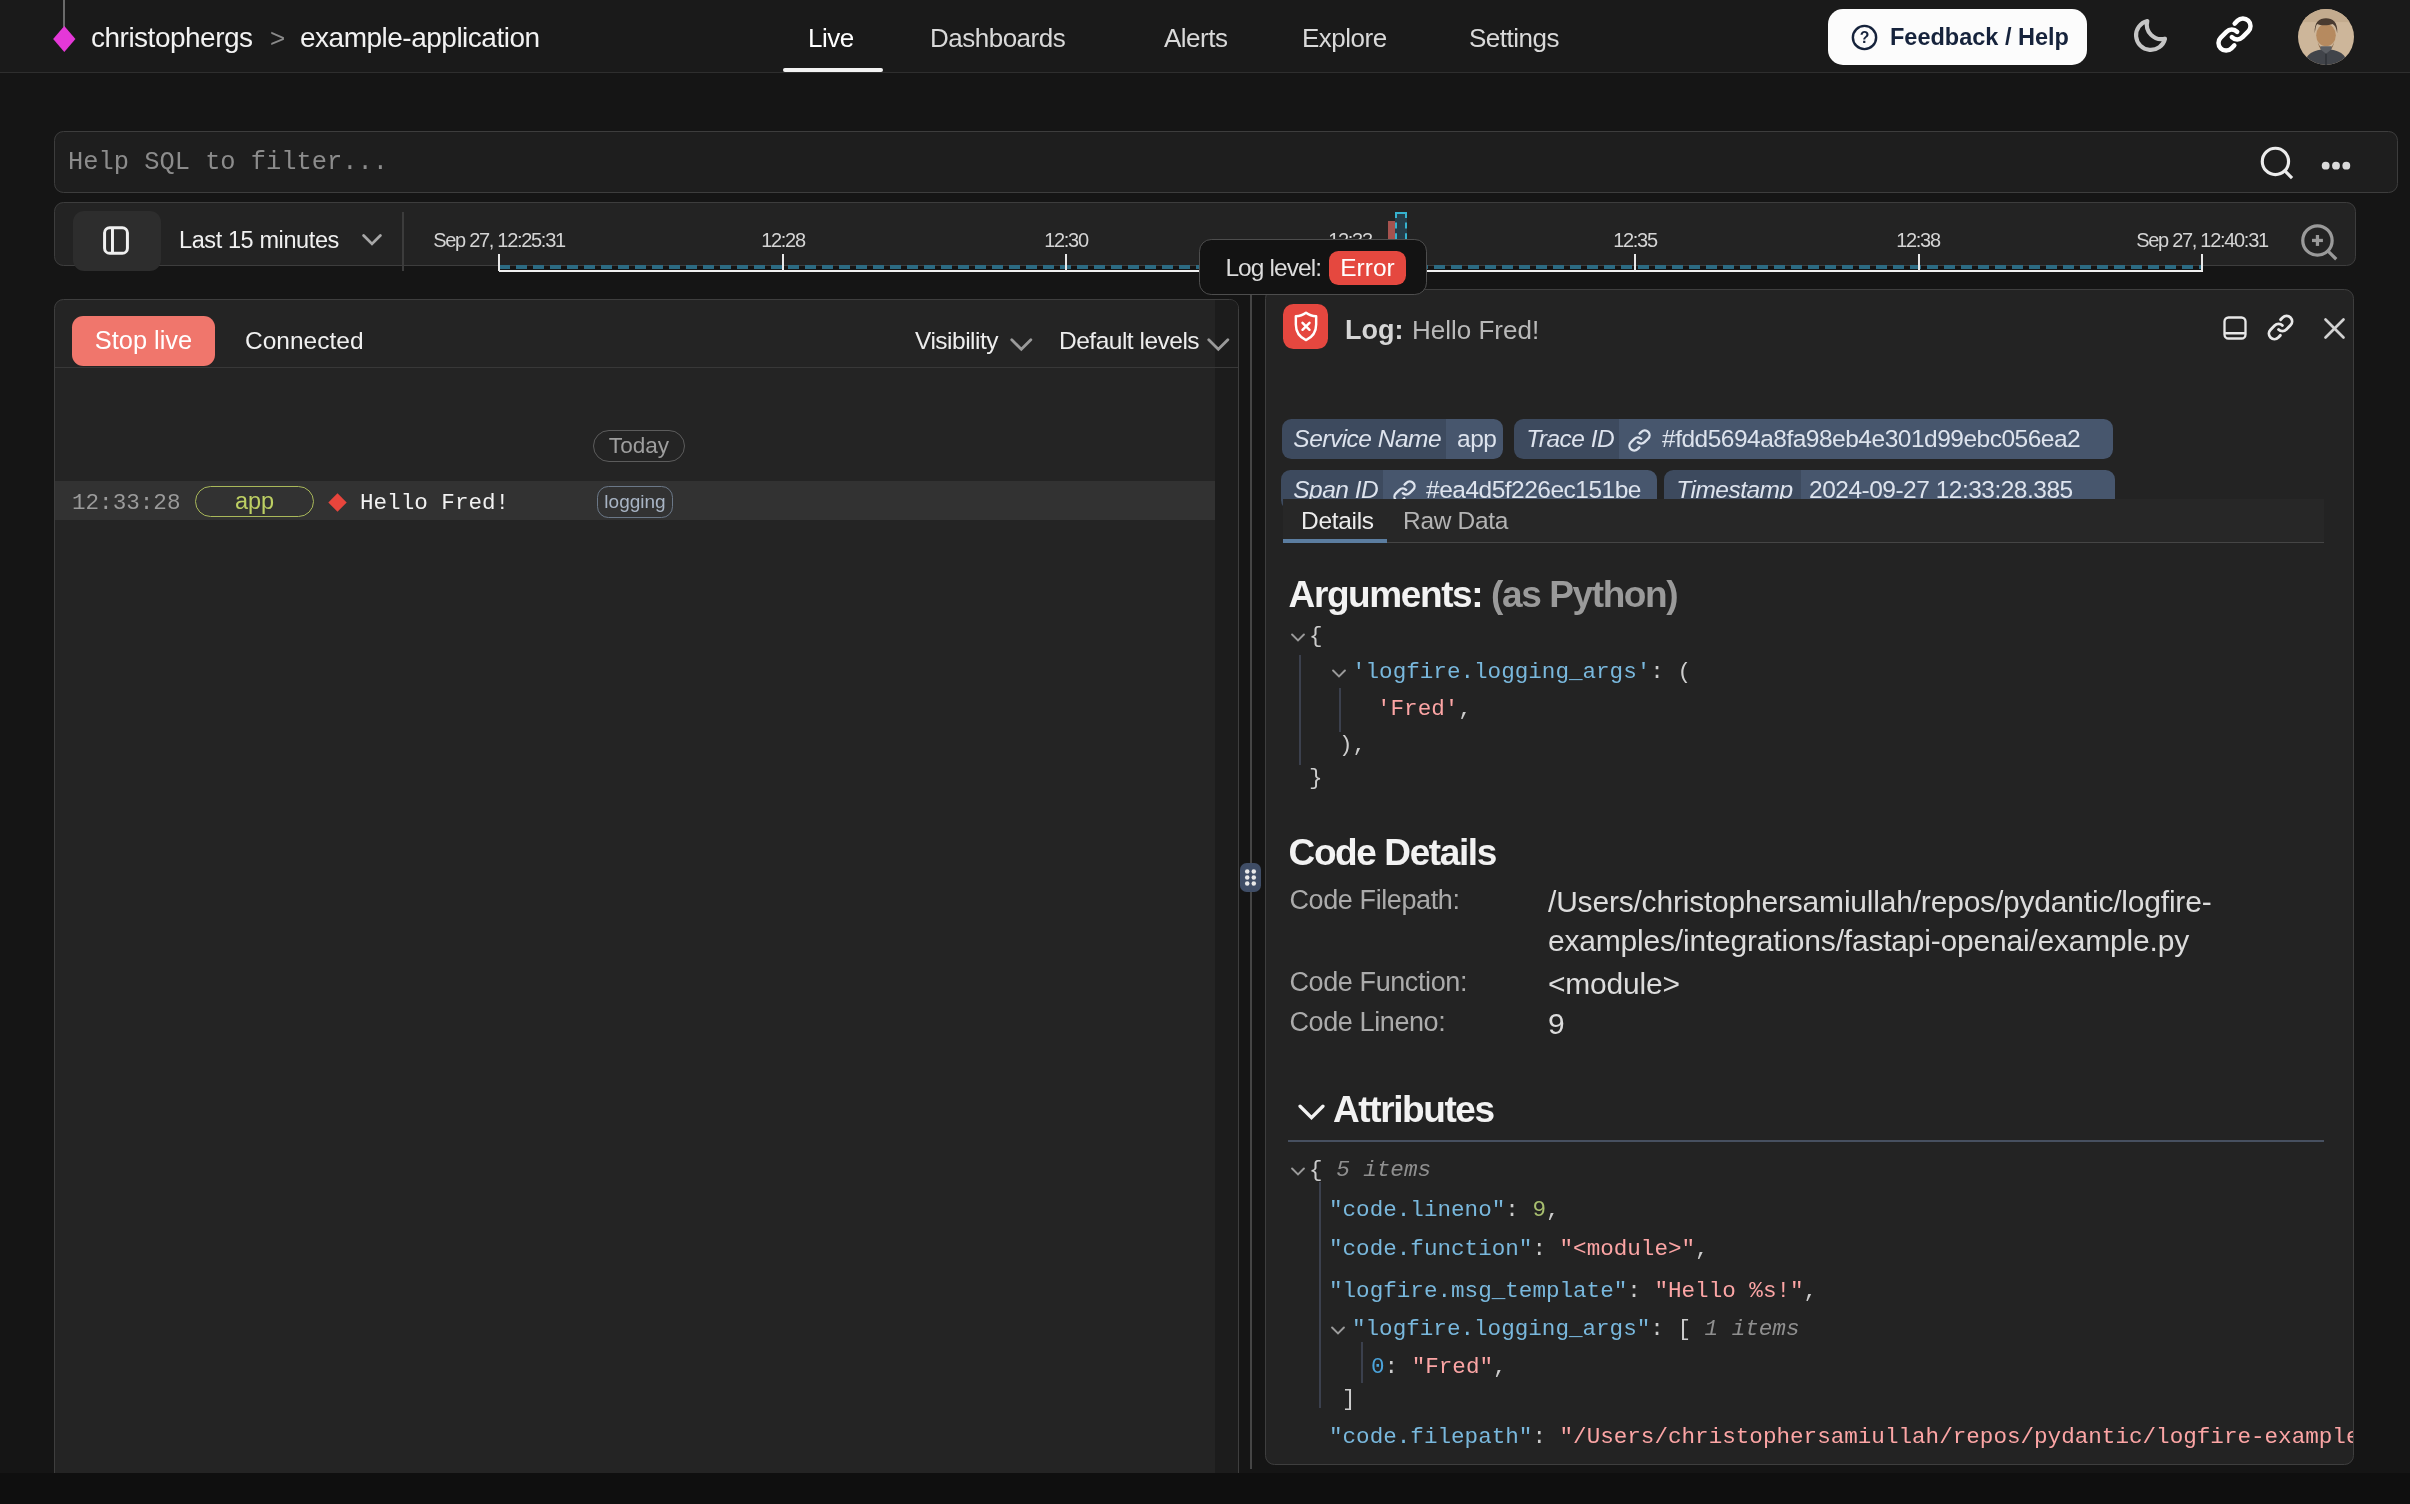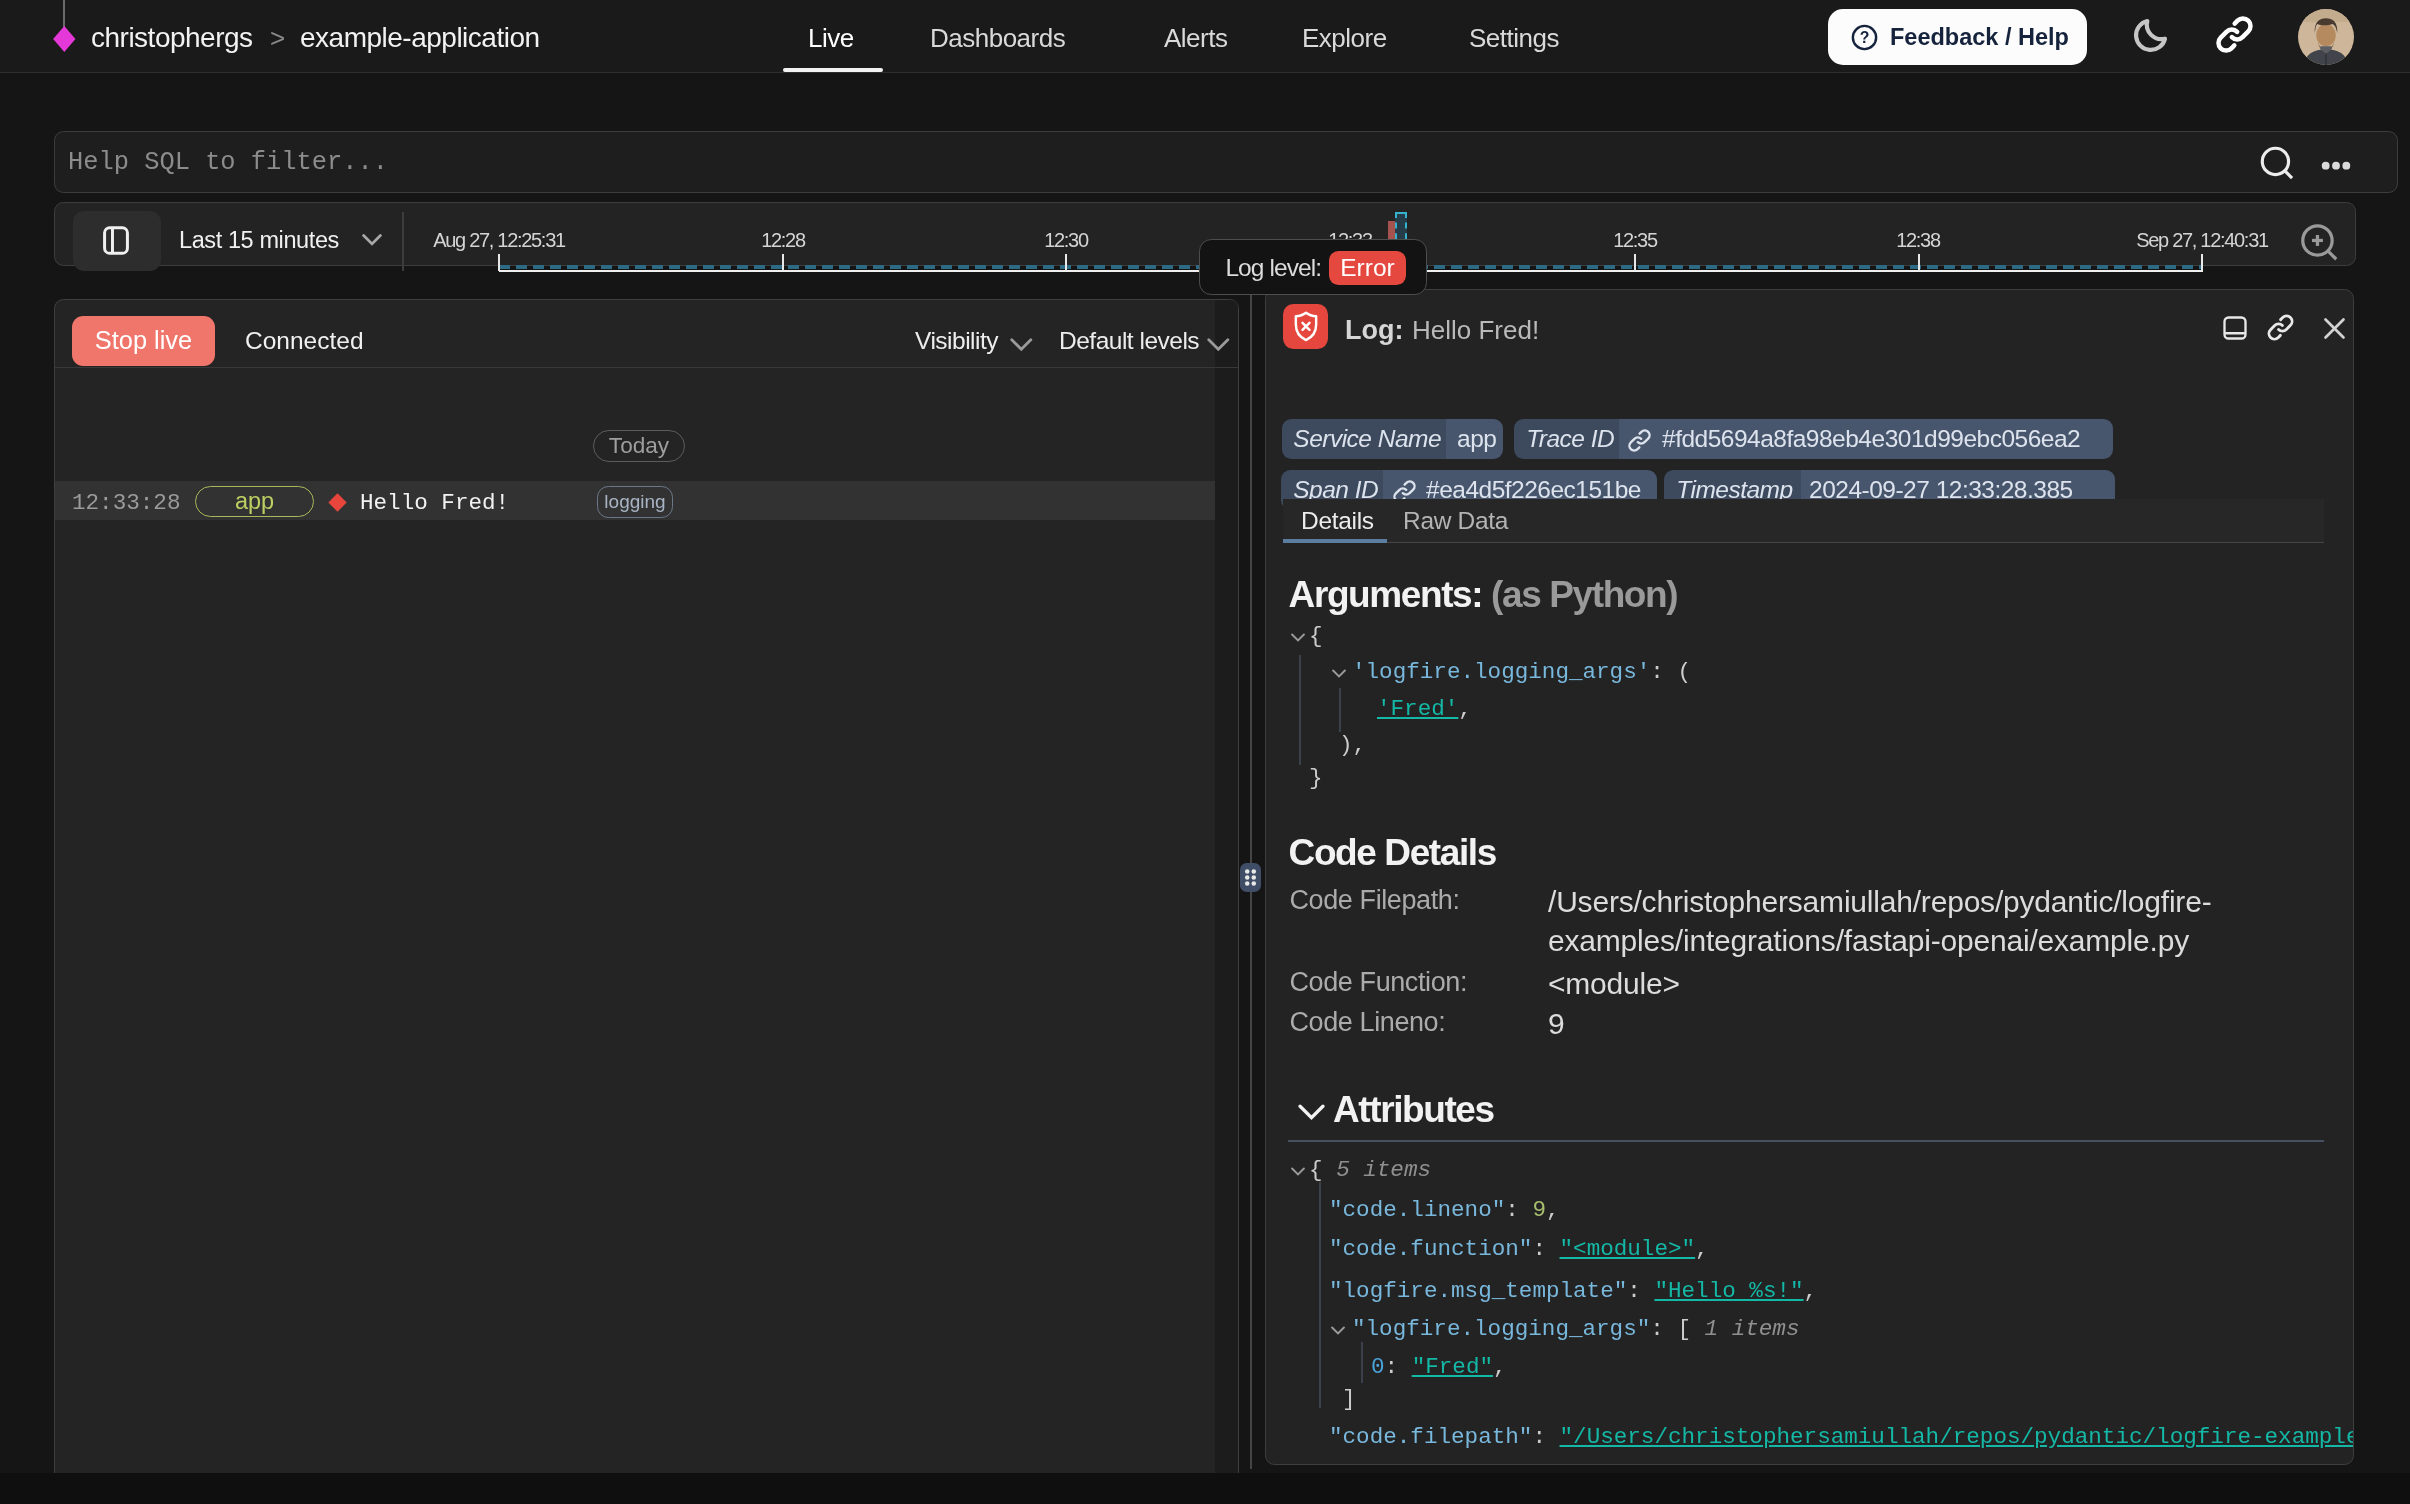--- a/index.html
+++ b/index.html
@@ -71,21 +71,21 @@
 .badge .val { background:#47566d; }
 #tabstrip { position:absolute; left:17px; top:209px; width:1041px; height:44px; background:#272727; border-bottom:1.9px solid #454545; }
 #tabu { position:absolute; left:0px; top:40px; width:104px; height:3.8px; background:#5b7da0; }
 .tabtxt { position:absolute; top:7.5px; font-size:24.5px; letter-spacing:-0.3px; }
 #args-h { position:absolute; left:22.6px; top:284px; font-size:37px; letter-spacing:-1.4px; font-weight:700; color:#f2f2f2; }
 #codedet-h { position:absolute; left:22.6px; top:542px; font-size:37px; letter-spacing:-1.4px; font-weight:700; color:#f2f2f2; }
 #attr-h { position:absolute; left:67px; top:799px; font-size:37px; letter-spacing:-1.4px; font-weight:700; color:#f2f2f2; }
 #attr-hr { position:absolute; left:21.7px; top:850px; width:1036px; height:1.9px; background:#475060; }
 .jrow { position:absolute; font-size:22.6px; white-space:pre; color:#cccccc; }
 .jk { color:#79b8dd; }
-.js { color:#14b8a6;text-decoration:underline; }
+.js { color:#fca5a5; }
 .jn { color:#a8bf6f; }
 .ji { color:#4ba4dc; }
 .jgray { color:#8f8f8f; font-style:italic; }
 .guide { position:absolute; width:1.9px; background:#3b404d; }
 .cdlab { position:absolute; left:23.5px; font-size:27px; letter-spacing:-0.4px; color:#ababab; }
 .cdval { position:absolute; left:282px; font-size:30px; letter-spacing:-0.2px; color:#dcdcdc; }
 svg { display:block; }
 .caret { position:absolute; }
 </style>
 </head>
@@ -158,21 +158,21 @@
         <line x1="10.2" y1="2" x2="10.2" y2="29" stroke="#f0f0f0" stroke-width="3.2"></line>
       </svg>
   </div>
   <div id="last15">Last 15 minutes</div>
   <svg style="position:absolute;left:307px;top:31px;" width="20" height="12.2" viewBox="0 0 26 16">
       <polyline points="2,2 13,13 24,2" fill="none" stroke="#a8a8a8" stroke-width="3.6" stroke-linecap="round"></polyline>
     </svg>
   <div id="tdivider"></div>
   <div id="dashline"></div>
   <div id="baseline"></div>
-  <div class="ticklabel" style="left:444px;">Aug 27, 12:25:31</div>
+  <div class="ticklabel" style="left:444px;">Sep 27, 12:25:31</div>
   <div class="ticklabel" style="left:728px;">12:28</div>
   <div class="ticklabel" style="left:1011px;">12:30</div>
   <div class="ticklabel" style="left:1295px;">12:33</div>
   <div class="ticklabel" style="left:1580px;">12:35</div>
   <div class="ticklabel" style="left:1863px;">12:38</div>
   <div class="ticklabel" style="left:2147px;">Sep 27, 12:40:31</div>
   <div class="tick" style="left:443px;"></div>
   <div class="tick" style="left:727px;"></div>
   <div class="tick" style="left:1010px;"></div>
   <div class="tick" style="left:1294px;"></div>

